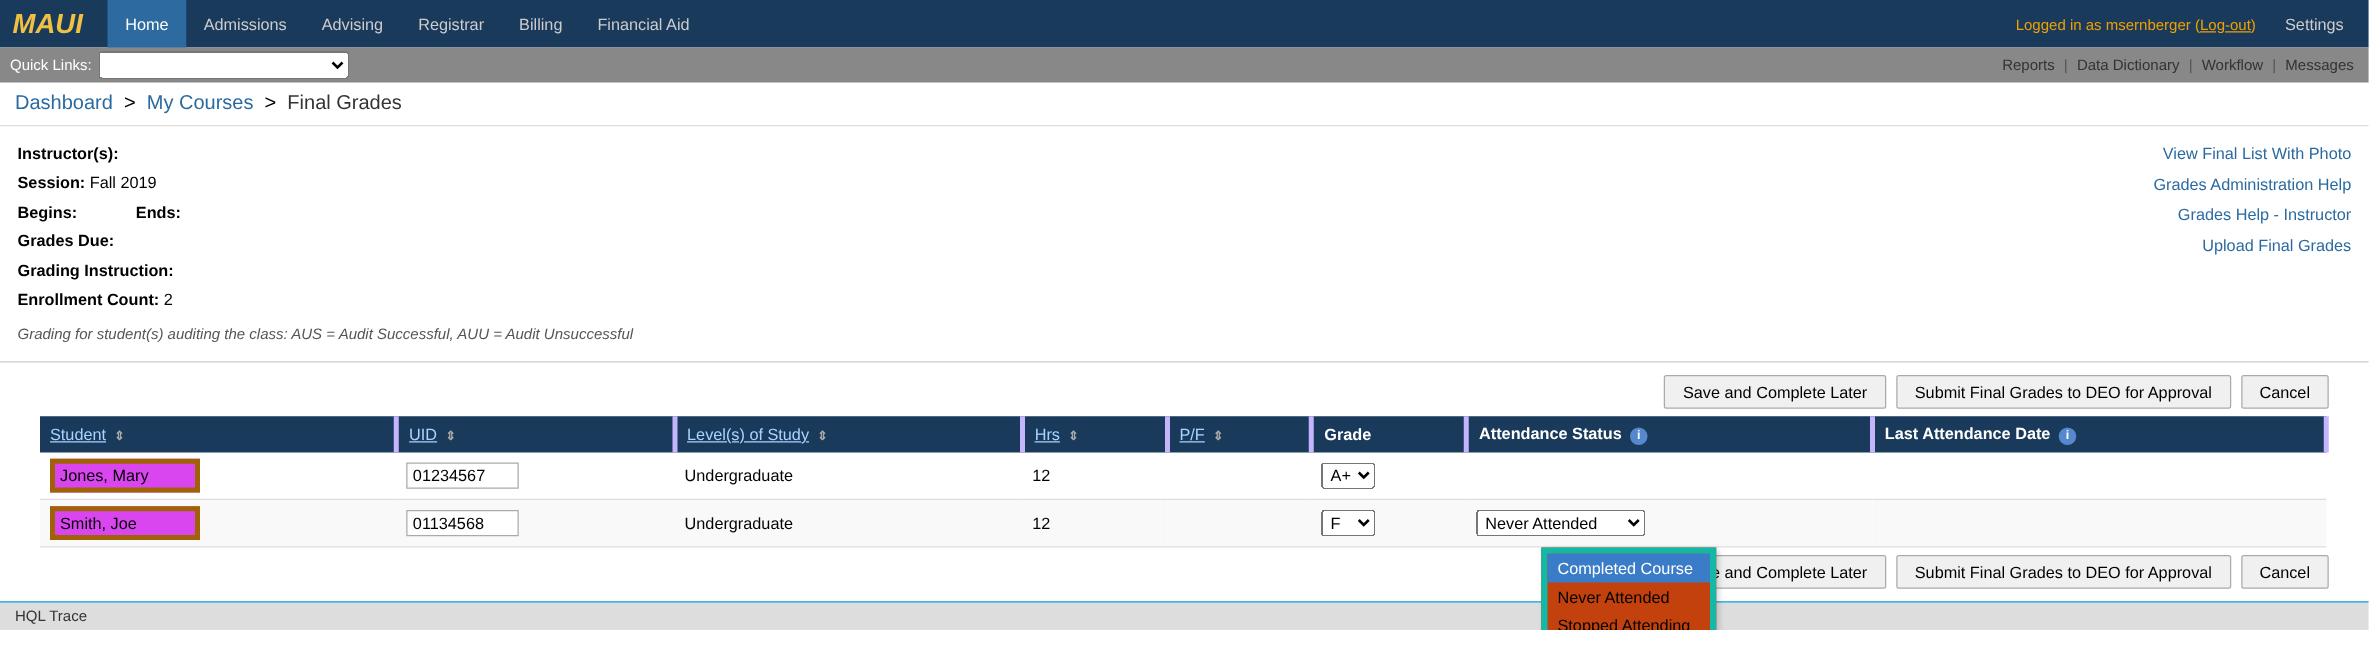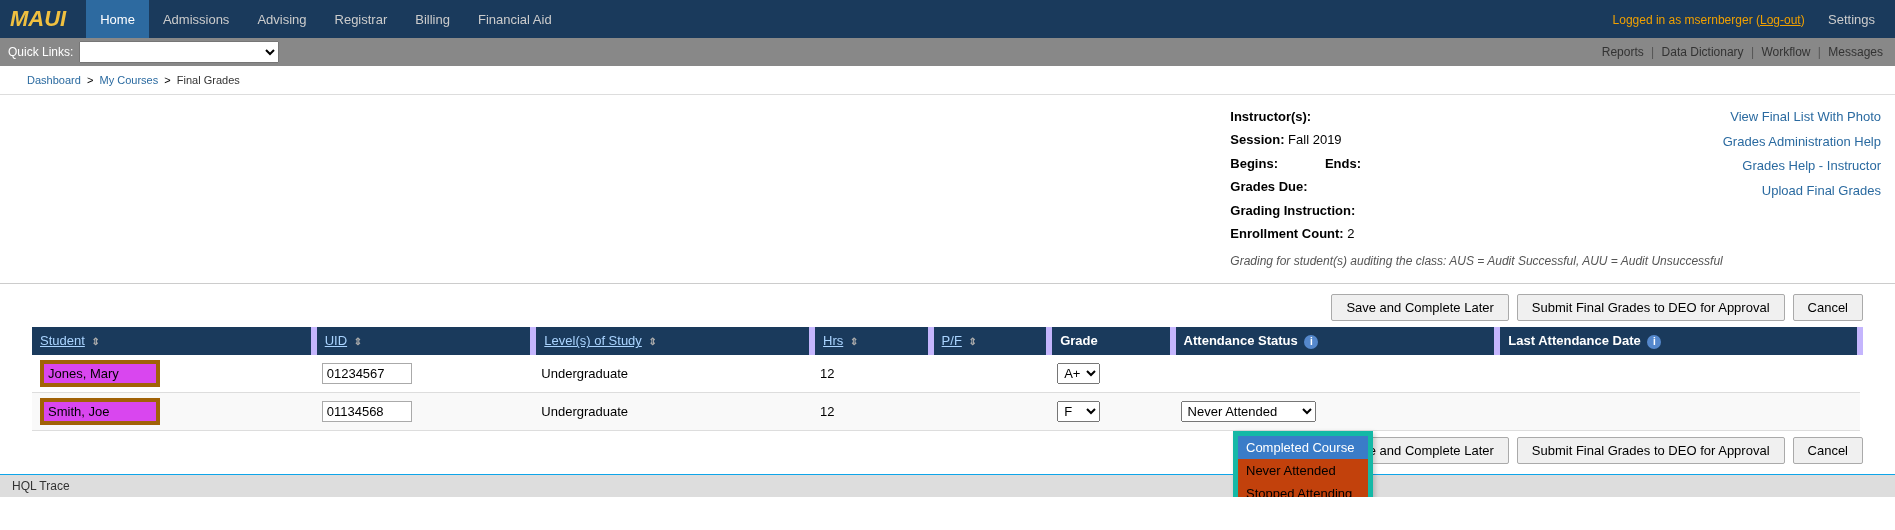--- a/index.html
+++ b/index.html
@@ -68,22 +68,22 @@
     #quick-links-right {
       margin-left: auto;
       font-size: 12px;
       color: #333;
     }
     #quick-links-right a { color: #333; text-decoration: none; margin: 0 4px; }
     .separator { color: #555; }
 
     
     #breadcrumb-bar {
-      padding: 8px 27px;
-      font-size: 11px;
+      padding: 8px 12px;
+      font-size: 16px;
       border-bottom: 1px solid #ddd;
     }
     #breadcrumb-bar a { color: #2a6aa0; text-decoration: none; }
     #breadcrumb-bar .current { color: #333; font-weight: normal; }
 
     
     #main-content {
       padding: 10px 14px;
       border-bottom: 1px solid #ccc;
     }
@@ -93,21 +93,21 @@
       display: flex;
       justify-content: flex-end;
       margin-bottom: 8px;
     }
     #return-row a { color: #2a8a2a; font-size: 13px; text-decoration: none; }
     .green-arrow { color: #4aaa4a; margin-right: 4px; }
 
     
     #info-links-row {
       display: flex;
-      justify-content: flex-end;
+      justify-content: space-between;
     }
     #course-info { font-size: 13px; line-height: 1.8; }
     #course-info .label { font-weight: bold; }
     #side-links { font-size: 13px; line-height: 1.9; text-align: right; }
     #side-links a { color: #2a6aa0; text-decoration: none; display: block; }
 
     #grading-note {
       font-size: 12px;
       color: #555;
       margin-top: 6px;
@@ -140,21 +140,21 @@
       border-collapse: collapse;
       font-size: 13px;
     }
     #grades-table thead tr {
       background: #1a3a5c;
       color: #fff;
     }
     #grades-table thead th {
       padding: 6px 8px;
       text-align: left;
-      border-right: 6px solid #c4b5fd;
+      border-right: 4px solid #c4b5fd;
       white-space: nowrap;
     }
     #grades-table thead th a {
       color: #aad4ff;
       text-decoration: underline;
       font-weight: normal;
     }
     #grades-table thead th .sort-icon { color: #aaa; font-size: 10px; margin-left: 3px; }
     #grades-table tbody tr { border-bottom: 1px solid #ddd; }
     #grades-table tbody tr:nth-child(even) { background: #f9f9f9; }

